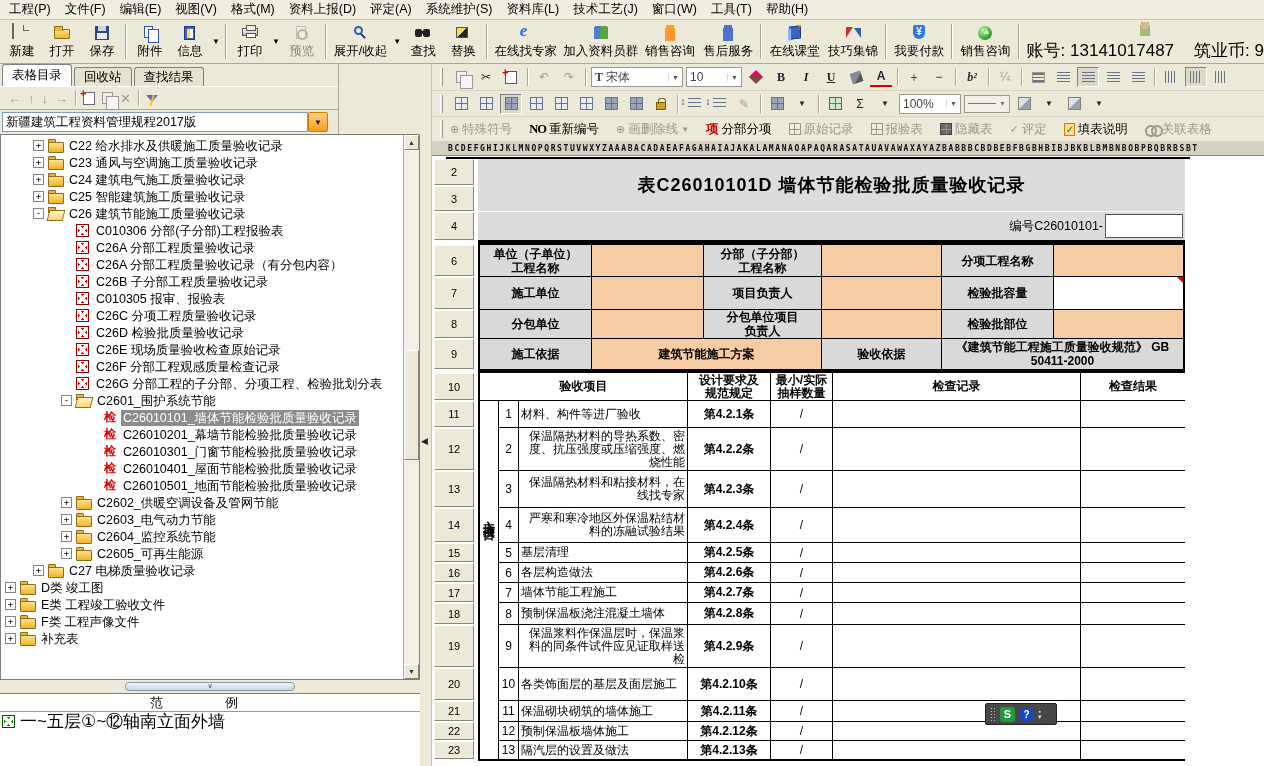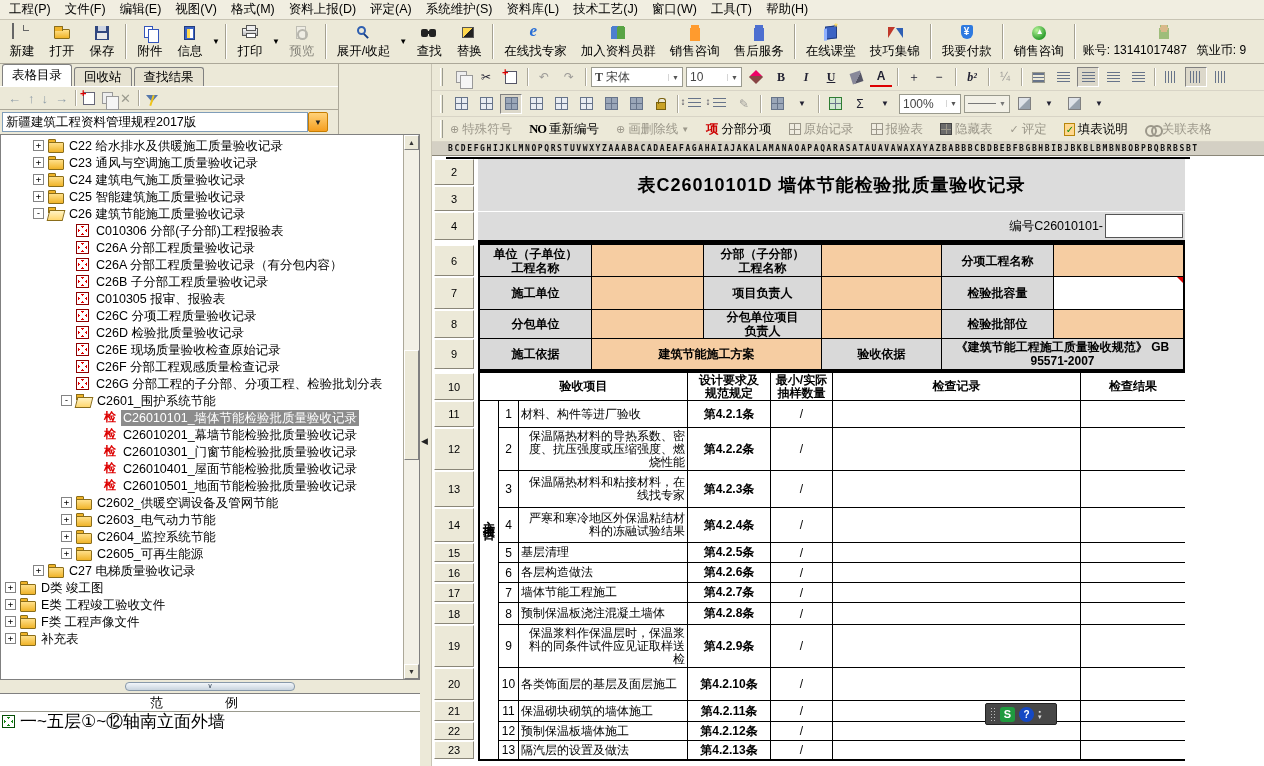--- a/index.html
+++ b/index.html
@@ -52,21 +52,21 @@
   .ic-book::before{content:"";position:absolute;left:-2px;top:1px;width:3px;height:12px;background:#8fb0ff}
   .ic-book::after{content:"*";position:absolute;right:-2px;top:-6px;color:#ffd84d;font-size:11px}
   .ic-tips{position:absolute;left:3px;top:3px;width:0;height:0;border-left:7px solid #c0392b;border-bottom:11px solid transparent}
   .ic-tips::after{content:"";position:absolute;left:1px;top:1px;width:0;height:0;border-right:7px solid #2e5fb4;border-bottom:10px solid transparent}
   .ic-pay{position:absolute;left:4px;top:1px;width:12px;height:14px;background:#2e7ae0;border-radius:2px 2px 6px 6px}
   .ic-pay::after{content:"¥";position:absolute;left:3px;top:1px;color:#fff;font-size:10px;font-weight:bold}
   .ic-globe{position:absolute;left:3px;top:2px;width:14px;height:14px;border-radius:50%;background:radial-gradient(circle at 35% 30%,#b8f59a,#2e9e2e 70%)}
   .ic-globe::after{content:"▲";position:absolute;left:4px;top:1px;font-size:8px;color:#fff}
   .ic-acct{position:absolute;left:5px;top:1px;width:10px;height:14px;background:radial-gradient(circle at 50% 25%,#d9b98a 0 4px,transparent 4px),radial-gradient(ellipse at 50% 92%,#9ebd7a 0 6px,transparent 6px)}
   .acctbox{display:flex;flex-direction:column;align-items:center;justify-content:center;margin-left:4px;white-space:nowrap}
-  .acctrow{display:flex;gap:10px;font-size:12px}
+  .acctrow{display:flex;gap:20px;font-size:17px}
 
   
   #leftpanel{position:absolute;left:0;top:64px;width:339px;height:702px;background:#ece9d8;border-right:1px solid #aca899}
   .tabs{height:22px;display:flex;align-items:flex-end;padding-left:2px;background:#ece9d8}
   .tab{border:1px solid #808080;border-bottom:none;border-radius:3px 3px 0 0;padding:0 9px;margin-right:2px;background:#e6e2d1;height:19px;line-height:18px;font-size:12.5px;white-space:nowrap}
   .tab.active{background:#fff;height:22px;line-height:21px;font-weight:normal}
   .treetools{height:24px;border-top:1px solid #fff;border-bottom:1px solid #aca899;display:flex;align-items:center;gap:7px;padding-left:8px;background:#ece9d8}
   .arr{color:#8f9da8;font-size:13px;line-height:1}
   .ttsep{width:1px;height:16px;background:#aca899;box-shadow:1px 0 0 #fff}
   .ic-note{width:12px;height:13px;background:#fff;border:1px solid #667;position:relative}
@@ -783,21 +783,21 @@
         <div class="lbl ml">分包单位项目
 负责人</div>
         <div class="org"></div>
         <div class="lbl">检验批部位</div>
         <div class="org"></div>
 
         <div class="lbl">施工依据</div>
         <div class="org span23">建筑节能施工方案</div>
         <div class="lbl">验收依据</div>
         <div class="v2g ml span57">《建筑节能工程施工质量验收规范》 GB
-95571-2007</div>
+50411-2000</div>
       </div>
 
       <div class="mtable">
         <div class="mh hitem">验收项目</div>
         <div class="mh ml">设计要求及
 规范规定</div>
         <div class="mh ml">最小/实际
 抽样数量</div>
         <div class="mh">检查记录</div>
         <div class="mh">检查结果</div>

